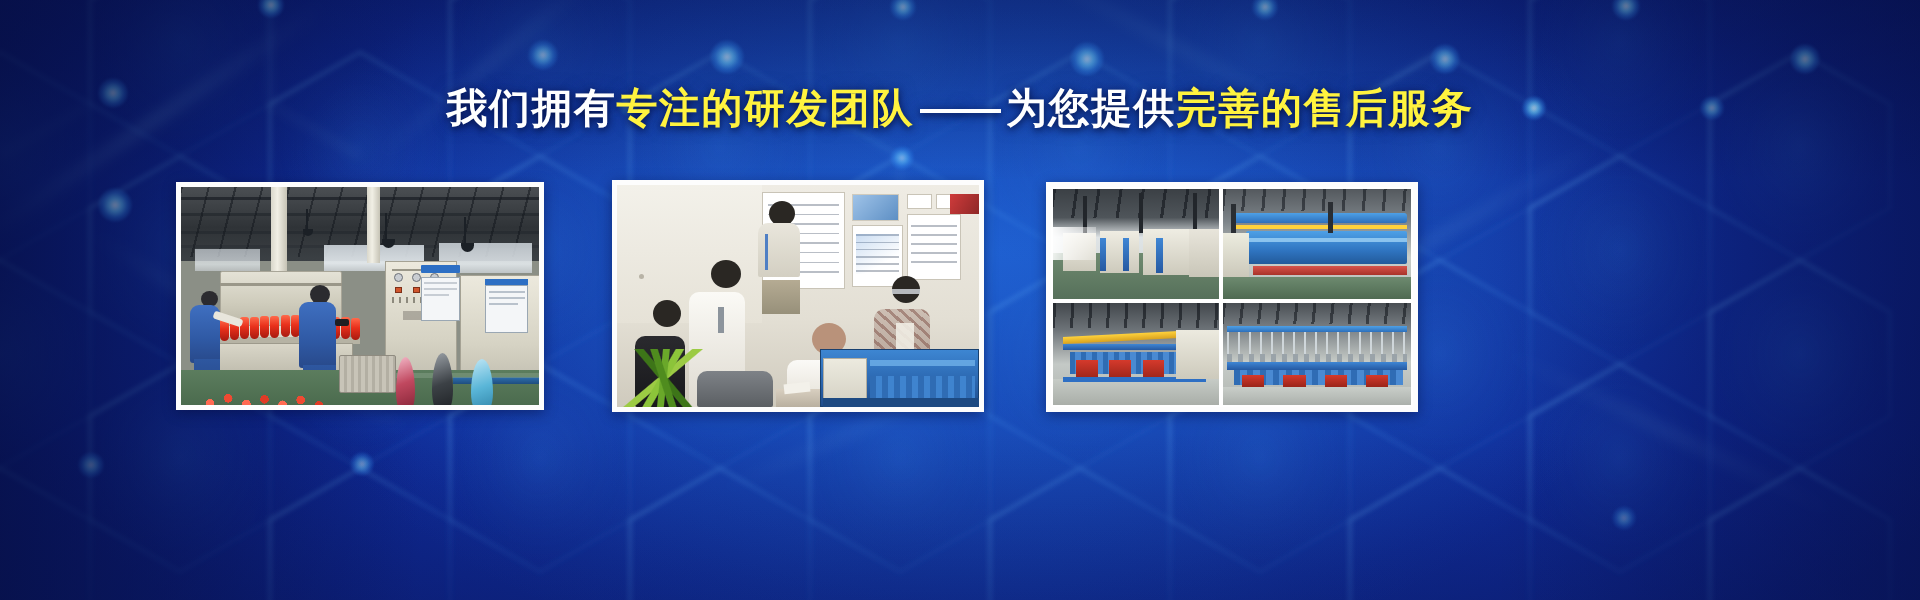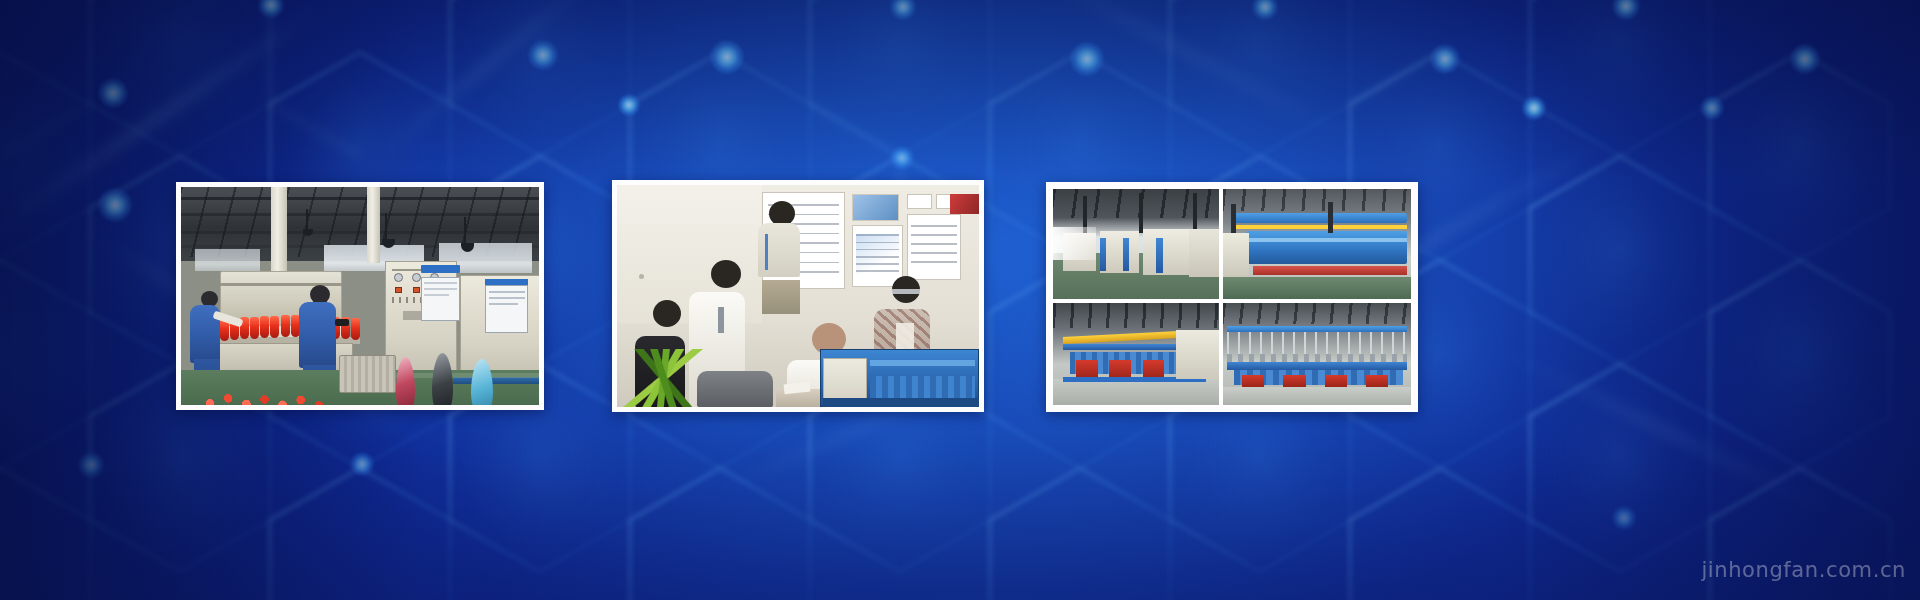--- a/index.html
+++ b/index.html
@@ -340,20 +340,23 @@
     <div class="node" style="left:1700px;top:96px;  width:24px; height:24px; opacity:.75;"></div>
     <div class="node" style="left:1790px;top:44px;  width:30px; height:30px;"></div>
     <div class="node" style="left:78px;  top:452px; width:26px; height:26px; opacity:.7;"></div>
     <div class="node" style="left:350px; top:452px; width:24px; height:24px; opacity:.6;"></div>
     <div class="node" style="left:894px; top:356px; width:22px; height:22px; opacity:.6;"></div>
     <div class="node" style="left:1612px;top:506px; width:24px; height:24px; opacity:.5;"></div>
   </div>
 
   <div id="vignette" class="bg-layer"></div>
 
+  <div id="headline">
+    <span class="w">我们拥有</span><span class="y">专注的研发团队</span><span class="dash">——</span><span class="w">为您提供</span><span class="y">完善的售后服务</span>
+  </div>
 
   <div class="panel" id="panel-1">
     <div class="photo" id="p1">
 
       <div class="sc roof"></div>
       <div class="sc beam" style="left:0; top:10px; width:100%;"></div>
       <div class="sc beam" style="left:0; top:26px; width:100%; opacity:.6;"></div>
       <div class="sc beam" style="left:0; top:44px; width:100%; opacity:.45;"></div>
       <div class="sc beam" style="left:0; top:58px; width:100%; opacity:.3;"></div>
       <div class="sc" style="left:0; top:0; width:100%; height:70px;
@@ -643,15 +646,14 @@
         <div class="sc redcart" style="left:10%; top:70%; width:12%; height:12%;"></div>
         <div class="sc redcart" style="left:32%; top:70%; width:12%; height:12%;"></div>
         <div class="sc redcart" style="left:54%; top:70%; width:12%; height:12%;"></div>
         <div class="sc redcart" style="left:76%; top:70%; width:12%; height:12%;"></div>
         <div class="sc" style="left:0; top:82%; width:100%; height:18%;
              background:linear-gradient(180deg,#c9cec9 0%,#abb0ab 100%);"></div>
       </div>
     </div>
   </div>
 
-  <div id="watermark">jinhongfan.com.cn</div>
 
 </div>
 
 </body></html>

